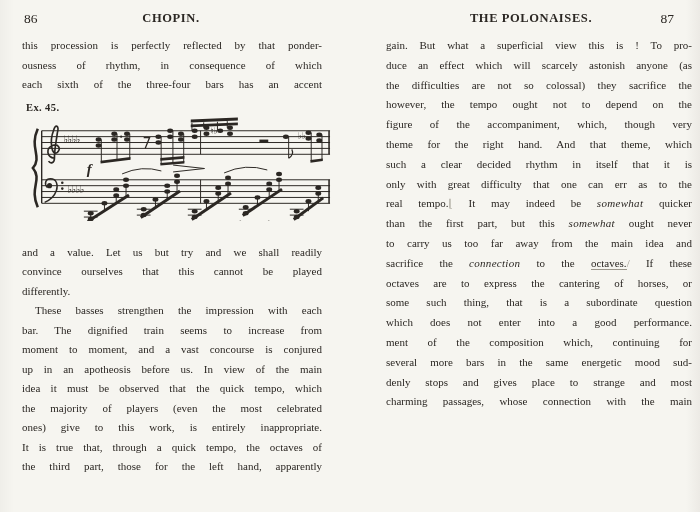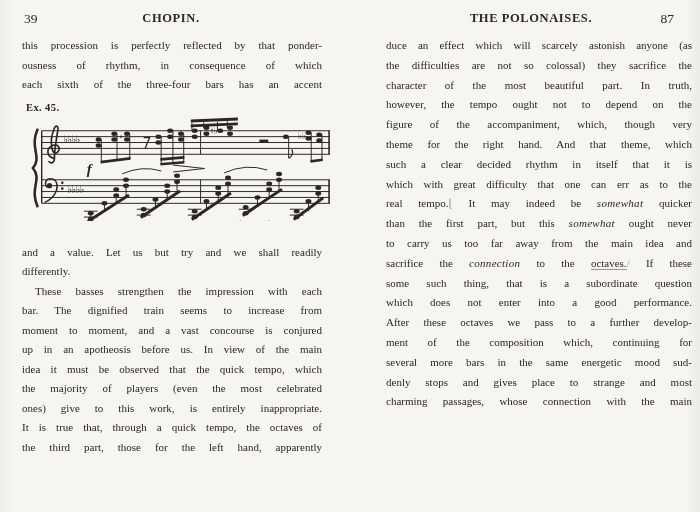--- a/index.html
+++ b/index.html
@@ -48,21 +48,21 @@
   figure.music svg{display:block;margin-top:2px;}
   .p2{margin-top:22px;}
 </style>
 </head>
 <body style="--ink: #2b2723; --pencil: #9b968b; --paper: #f6f5f0;">
 
 <div class="book">
 
   <section class="page left">
     <div class="pagehead">
-      <span class="pnum">39</span>
+      <span class="pnum">86</span>
       <span class="ptitle">CHOPIN.</span>
     </div>
     <div class="col">
       <div>
           <div class="tline">this procession is perfectly reflected by that ponder-</div>
           <div class="tline">ousness of rhythm, in consequence of which</div>
           <div class="tline">each sixth of the three-four bars has an accent</div>
         </div>
 
       <figure class="music">
@@ -240,55 +240,56 @@
             <path d="M202,57 Q224,47 246,54"></path>
             <path d="M116,112 Q131,117 146,111"></path>
             <path d="M218,106 Q233,112 248,106"></path>
             <path d="M150,49 L182,52.5 M150,56 L182,52.5"></path>
           </g>
         </svg>
       </figure>
 
       <div class="p2">
           <div class="tline">and a value.  Let us but try and we shall readily</div>
+          <div class="tline">convince ourselves that this cannot be played</div>
           <div class="tline endline">differently.</div>
           <div class="tline indent">These basses strengthen the impression with each</div>
           <div class="tline">bar.  The dignified train seems to increase from</div>
           <div class="tline">moment to moment, and a vast concourse is conjured</div>
           <div class="tline">up in an apotheosis before us.  In view of the main</div>
           <div class="tline">idea it must be observed that the quick tempo, which</div>
           <div class="tline">the majority of players (even the most celebrated</div>
           <div class="tline">ones) give to this work, is entirely inappropriate.</div>
           <div class="tline">It is true that, through a quick tempo, the octaves of</div>
           <div class="tline">the third part, those for the left hand, apparently</div>
         </div>
     </div>
   </section>
 
   <section class="page right">
     <div class="pagehead">
       <span class="ptitle">THE POLONAISES.</span>
       <span class="pnum">87</span>
     </div>
     <div class="col">
+        <div class="tline">gain.  But what a superficial view this is !  To pro-</div>
         <div class="tline">duce an effect which will scarcely astonish anyone (as</div>
         <div class="tline">the difficulties are not so colossal) they sacrifice the</div>
-        <div class="tline">character of the most beautiful part.  In truth,</div>
         <div class="tline">however, the tempo ought not to depend on the</div>
         <div class="tline">figure of the accompaniment, which, though very</div>
         <div class="tline">theme for the right hand.  And that theme, which</div>
         <div class="tline">such a clear decided rhythm in itself that it is</div>
-        <div class="tline">which with great difficulty that one can err as to the</div>
+        <div class="tline">only with great difficulty that one can err as to the</div>
         <div class="tline">real tempo.<span class="pencil">⌊</span> It may indeed be <i>somewhat</i> quicker</div>
         <div class="tline">than the first part, but this <i>somewhat</i> ought never</div>
         <div class="tline">to carry us too far away from the main idea and</div>
         <div class="tline">sacrifice the <i>connection</i> to the <span class="pencil-underline">octaves.</span><span class="pencil">/</span> If these</div>
+        <div class="tline">octaves are to express the cantering of horses, or</div>
         <div class="tline">some such thing, that is a subordinate question</div>
         <div class="tline">which does not enter into a good performance.</div>
-        <div class="tline">After these octaves we pass to a further develop-</div>
         <div class="tline">ment of the composition which, continuing for</div>
         <div class="tline">several more bars in the same energetic mood sud-</div>
         <div class="tline">denly stops and gives place to strange and most</div>
         <div class="tline">charming passages, whose connection with the main</div>
       </div>
   </section>
 
 </div>
 
 </body></html>

